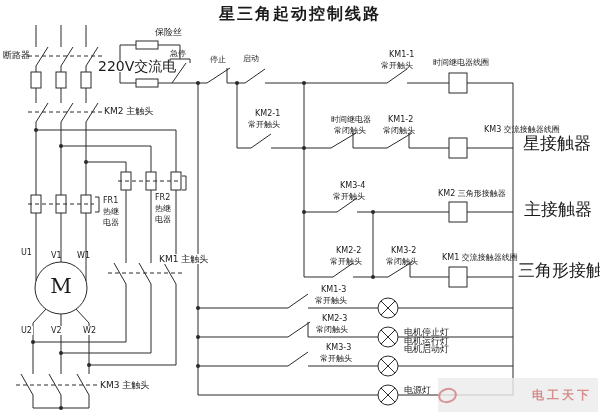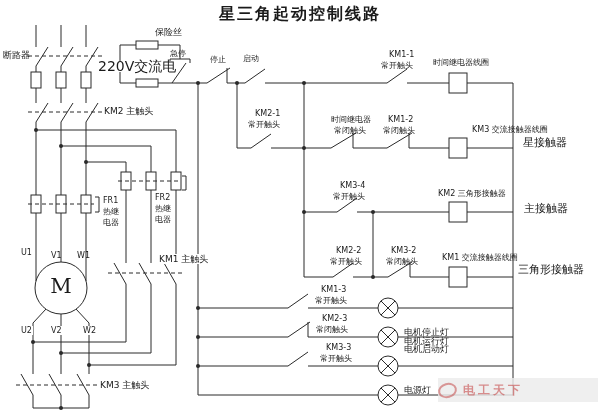--- a/index.html
+++ b/index.html
@@ -8,34 +8,34 @@
     font-family:"DejaVu Sans",sans-serif;color:#1a1a1a;
   }
   svg.wires{position:absolute;left:0;top:0;}
   .wire{stroke:#2a2a2a;stroke-width:1;fill:none;}
   .dash{stroke:#2a2a2a;stroke-width:1;fill:none;stroke-dasharray:4 3;}
   .box{stroke:#2a2a2a;stroke-width:1;fill:#ffffff;}
   .dot{fill:#2a2a2a;stroke:none;}
   .lbl{position:absolute;font-size:9px;line-height:10px;white-space:nowrap;}
   .s8{font-size:8px;line-height:9px;}
   .s10{font-size:14px;line-height:11px;}
-  .s11{font-size:11px;line-height:12px;}
+  .s11{font-size:17px;line-height:12px;}
   .bgw{background:#ffffff;padding:0 1px;}
   .title{
     position:absolute;left:0;top:4px;width:600px;text-align:center;
     font-size:16px;font-weight:bold;letter-spacing:2px;
   }
   .motor-m{
     position:absolute;left:48px;top:274px;width:26px;text-align:center;
     font-family:"DejaVu Serif",serif;font-size:21px;
   }
   .watermark{
-    position:absolute;left:438px;top:378px;width:160px;height:24px;
+    position:absolute;left:438px;top:378px;width:160px;height:34px;
     background:rgba(236,236,236,0.82);
-    display:flex;align-items:center;justify-content:flex-start;gap:6px;
+    display:flex;align-items:center;justify-content:space-between;gap:6px;
     padding-right:6px;box-sizing:border-box;
   }
   .wm-logo{
     width:15px;height:11px;border:2px solid rgba(194,59,59,0.5);
     border-radius:50%;transform:rotate(-15deg);
   }
   .wm-text{
     font-size:12px;letter-spacing:3px;color:rgba(194,59,59,0.55);font-weight:bold;
   }
 </style>
@@ -256,21 +256,21 @@
   <div class="lbl s8" style="left:389px;top:50px;">KM1-1</div>
   <div class="lbl s8" style="left:381px;top:61px;">常开触头</div>
   <div class="lbl s8" style="left:433px;top:58px;">时间继电器线圈</div>
 
   <div class="lbl s8" style="left:255px;top:109px;">KM2-1</div>
   <div class="lbl s8" style="left:248px;top:120px;">常开触头</div>
   <div class="lbl s8" style="left:331px;top:115px;">时间继电器</div>
   <div class="lbl s8" style="left:334px;top:126px;">常闭触头</div>
   <div class="lbl s8" style="left:388px;top:115px;">KM1-2</div>
   <div class="lbl s8" style="left:383px;top:126px;">常闭触头</div>
-  <div class="lbl s8" style="left:436px;top:125px;padding-left:36px;">KM3 交流接触器线圈</div>
+  <div class="lbl s8" style="left:448px;top:125px;padding-left:36px;">KM3 交流接触器线圈</div>
 
   <div class="lbl s8" style="left:340px;top:181px;">KM3-4</div>
   <div class="lbl s8" style="left:333px;top:192px;">常开触头</div>
   <div class="lbl s8" style="left:438px;top:189px;">KM2 三角形接触器</div>
 
   <div class="lbl s8" style="left:336px;top:246px;">KM2-2</div>
   <div class="lbl s8" style="left:330px;top:257px;">常开触头</div>
   <div class="lbl s8" style="left:391px;top:246px;">KM3-2</div>
   <div class="lbl s8" style="left:386px;top:257px;">常闭触头</div>
   <div class="lbl s8" style="left:442px;top:253px;">KM1 交流接触器线圈</div>

